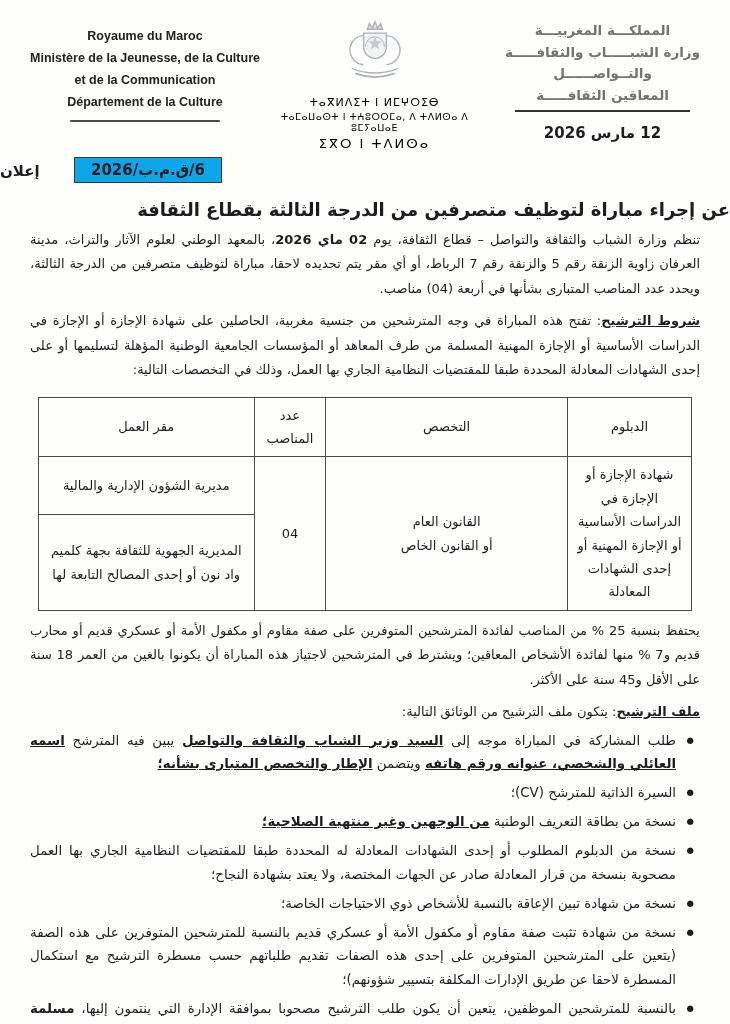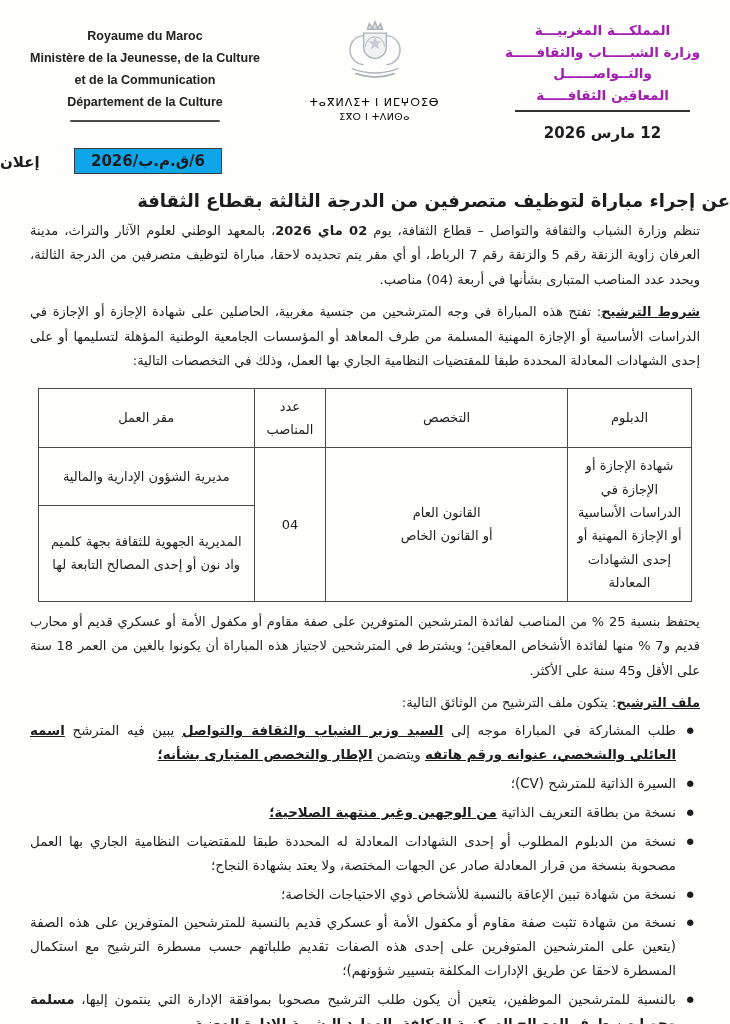--- a/index.html
+++ b/index.html
@@ -15,21 +15,21 @@
   .hdr-fr{font-family:"Liberation Sans",sans-serif;font-weight:bold;
           font-size:12.5px;line-height:1.75;color:#222;}
   .hdr-fr-rule{width:150px;height:2px;background:#4a4a4a;margin:6px auto 0;border-radius:1px;}
   .hdr-center{flex:1;text-align:center;margin-top:2px;}
   .emblem{opacity:.8;}
   .tifinagh{margin-top:2px;color:#000000;}
   .tifinagh div:nth-child(1){font-size:11px;letter-spacing:1px;}
   .tifinagh div:nth-child(2){font-size:9.5px;letter-spacing:.5px;margin-top:2px;}
   .tifinagh div:nth-child(3){font-size:13px;letter-spacing:2px;margin-top:3px;}
   .hdr-ar-col{width:235px;text-align:center;margin-top:4px;}
-  .hdr-ar{direction:rtl;font-weight:bold;font-size:13.5px;line-height:1.6;color:#a21caf;}
+  .hdr-ar{direction:rtl;font-weight:bold;font-size:13.5px;line-height:1.6;color:#737373;}
   .hdr-ar-rule{width:175px;height:1.5px;background:#333;margin:4px auto 0;}
   .stamp{direction:rtl;margin-top:12px;font-size:15px;font-weight:bold;
          letter-spacing:1.5px;font-family:"DejaVu Sans",sans-serif;}
   
   .title-row{position:relative;height:38px;margin-top:6px;}
   .ref-box{position:absolute;left:74px;top:0;border:1.6px solid #3a3a3a;
            padding:3px 16px;font-weight:bold;font-size:15px;direction:rtl;background:#0ea5e9;}
   .doc-title{text-align:left;font-weight:bold;font-size:15px;padding-top:5px;}
   .doc-subtitle{text-align:right;font-weight:bold;font-size:18px;direction:rtl;margin-top:4px;}
   
@@ -75,20 +75,21 @@
           <path d="M45 43 a15 15 0 0 1 30 0" stroke-width="1.5"></path>
           <path d="M60 27 l2.6 8 8.4 0 -6.8 5 2.6 8 -6.8 -5 -6.8 5 2.6 -8 -6.8 -5 8.4 0 z" fill="#b9bec6" stroke="none"></path>
           <path d="M41 26 q-16 2 -20 17 q-3 13 7 23 q5 5 13 6"></path>
           <path d="M79 26 q16 2 20 17 q3 13 -7 23 q-5 5 -13 6"></path>
           <path d="M24 78 q36 14 72 0" stroke-width="2"></path>
           <path d="M30 86 q30 11 60 0" stroke-width="3"></path>
         </g>
       </svg>
       <div class="tifinagh">
           <div>ⵜⴰⴳⵍⴷⵉⵜ ⵏ ⵍⵎⵖⵔⵉⴱ</div>
+          <div>ⵜⴰⵎⴰⵡⴰⵙⵜ ⵏ ⵜⵄⵓⵔⵔⵎⴰ, ⴷ ⵜⴷⵍⵙⴰ ⴷ ⵓⵎⵢⴰⵡⴰⴹ</div>
           <div>ⵉⴳⵔ ⵏ ⵜⴷⵍⵙⴰ</div>
         </div>
     </div>
 
     <div class="hdr-ar-col">
       <div class="hdr-ar">
           <div>المملكـــة المغربيـــة</div>
           <div>وزارة الشبـــــاب والثقافـــــة</div>
           <div>والتــواصــــــل</div>
           <div>المعاقين الثقافـــــة</div>
@@ -140,21 +141,21 @@
       </tbody>
     </table>
 
     <p class="ar"><span>يحتفظ بنسبة 25 % من المناصب لفائدة المترشحين المتوفرين على صفة مقاوم أو مكفول الأمة أو عسكري قديم أو محارب قديم و7 % منها لفائدة الأشخاص المعاقين؛ ويشترط في المترشحين لاجتياز هذه المباراة أن يكونوا بالغين من العمر 18 سنة على الأقل و45 سنة على الأكثر.</span></p>
 
     <p class="ar"><span class="seg-bu">ملف الترشيح</span><span>: يتكون ملف الترشيح من الوثائق التالية:</span></p>
 
     <ul class="docs">
         <li><span>طلب المشاركة في المباراة موجه إلى </span><span class="seg-bu">السيد وزير الشباب والثقافة والتواصل</span><span> يبين فيه المترشح </span><span class="seg-bu">اسمه العائلي والشخصي، عنوانه ورقم هاتفه</span><span> ويتضمن </span><span class="seg-bu">الإطار والتخصص المتبارى بشأنه؛</span></li>
         <li><span>السيرة الذاتية للمترشح (CV)؛</span></li>
-        <li><span>نسخة من بطاقة التعريف الذاتية </span><span class="seg-bu">من الوجهين وغير منتهية الصلاحية؛</span></li>
+        <li><span>نسخة من بطاقة التعريف الوطنية </span><span class="seg-bu">من الوجهين وغير منتهية الصلاحية؛</span></li>
         <li><span>نسخة من الدبلوم المطلوب أو إحدى الشهادات المعادلة له المحددة طبقا للمقتضيات النظامية الجاري بها العمل مصحوبة بنسخة من قرار المعادلة صادر عن الجهات المختصة، ولا يعتد بشهادة النجاح؛</span></li>
         <li><span>نسخة من شهادة تبين الإعاقة بالنسبة للأشخاص ذوي الاحتياجات الخاصة؛</span></li>
         <li><span>نسخة من شهادة تثبت صفة مقاوم أو مكفول الأمة أو عسكري قديم بالنسبة للمترشحين المتوفرين على هذه الصفة (يتعين على المترشحين المتوفرين على إحدى هذه الصفات تقديم طلباتهم حسب مسطرة الترشيح مع استكمال المسطرة لاحقا عن طريق الإدارات المكلفة بتسيير شؤونهم)؛</span></li>
         <li><span>بالنسبة للمترشحين الموظفين، يتعين أن يكون طلب الترشيح مصحوبا بموافقة الإدارة التي ينتمون إليها، </span><span class="seg-b">مسلمة وجوبا من طرف المصالح المركزية المكلفة بالموارد البشرية للإدارة المعنية.</span></li>
       </ul>
 
   </div>
 </div>
 
 </body></html>

